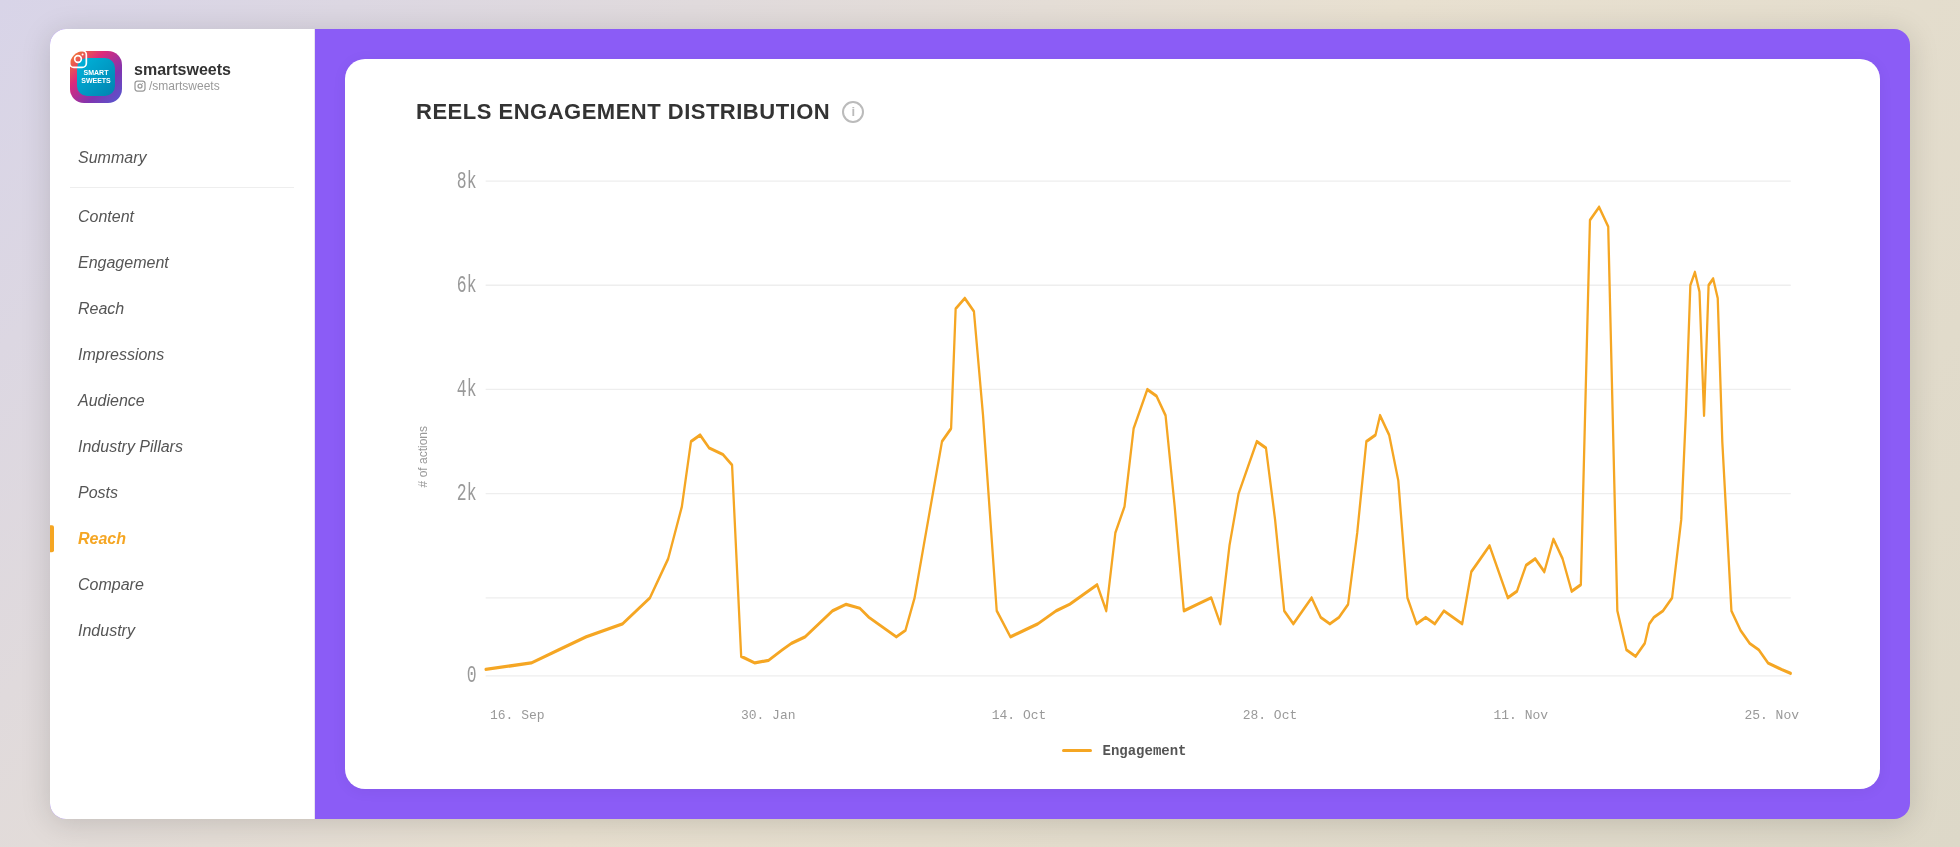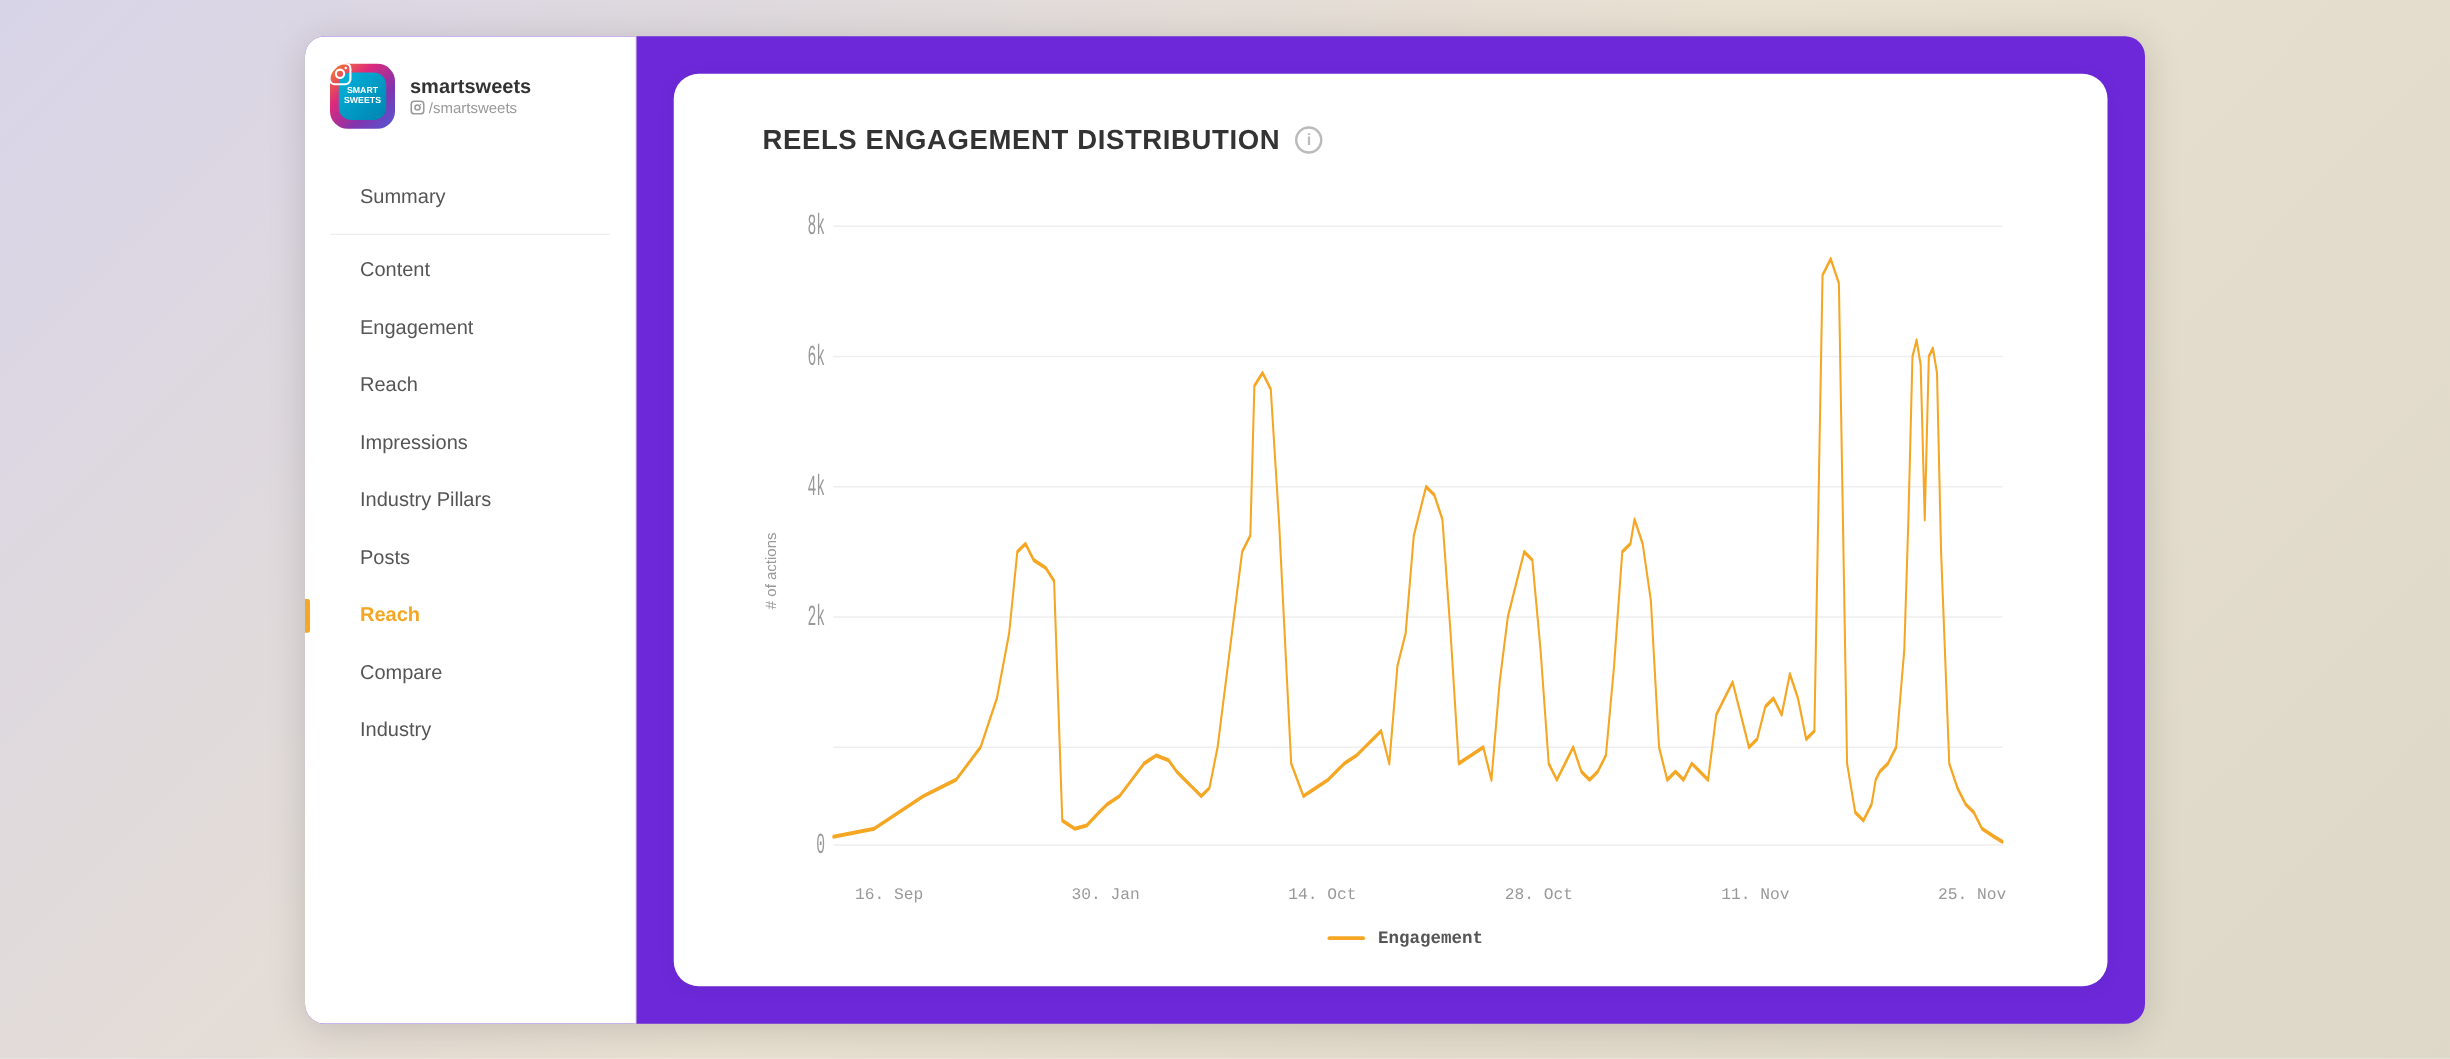--- a/index.html
+++ b/index.html
@@ -9,23 +9,23 @@
       height: 847px;
       background: linear-gradient(135deg, #d8d4e8 0%, #e8e0d0 50%, #ddd8c8 100%);
       font-family: -apple-system, BlinkMacSystemFont, 'Segoe UI', sans-serif;
       display: flex;
       align-items: center;
       justify-content: center;
       overflow: hidden;
     }
 
     .app-container {
-      width: 1472px;
+      width: 1860px;
       height: 790px;
-      background: #6d28d9;
+      background: #8b5cf6;
       border-radius: 16px;
       display: flex;
       overflow: hidden;
       box-shadow: 0 4px 30px rgba(0,0,0,0.15);
     }
 
     
     .sidebar {
       width: 265px;
       min-width: 265px;
@@ -103,26 +103,27 @@
     }
 
     .nav-menu {
       display: flex;
       flex-direction: column;
       padding: 10px 0;
       flex: 1;
     }
 
     .nav-item {
-      padding: 14px 44px;
+      padding: 14px 28px;
       font-size: 16px;
       color: #555;
       cursor: pointer;
       position: relative;
       transition: color 0.2s;
+      font-style: italic;
     }
 
     .nav-item.active {
       color: #f5a623;
       font-weight: 600;
     }
 
     .nav-item.active::before {
       content: '';
       position: absolute;
@@ -279,20 +280,21 @@
       </div>
     </div>
 
     <div class="nav-menu">
       <div class="nav-item">Summary</div>
       <div class="nav-divider"></div>
       <div class="nav-item">Content</div>
       <div class="nav-item">Engagement</div>
       <div class="nav-item">Reach</div>
       <div class="nav-item">Impressions</div>
+      <div class="nav-item">Audience</div>
       <div class="nav-item">Industry Pillars</div>
       <div class="nav-item">Posts</div>
       <div class="nav-item active">Reach</div>
       <div class="nav-item">Compare</div>
       <div class="nav-item">Industry</div>
     </div>
   </div>
 
   <div class="main-content">
     <div class="chart-card">

